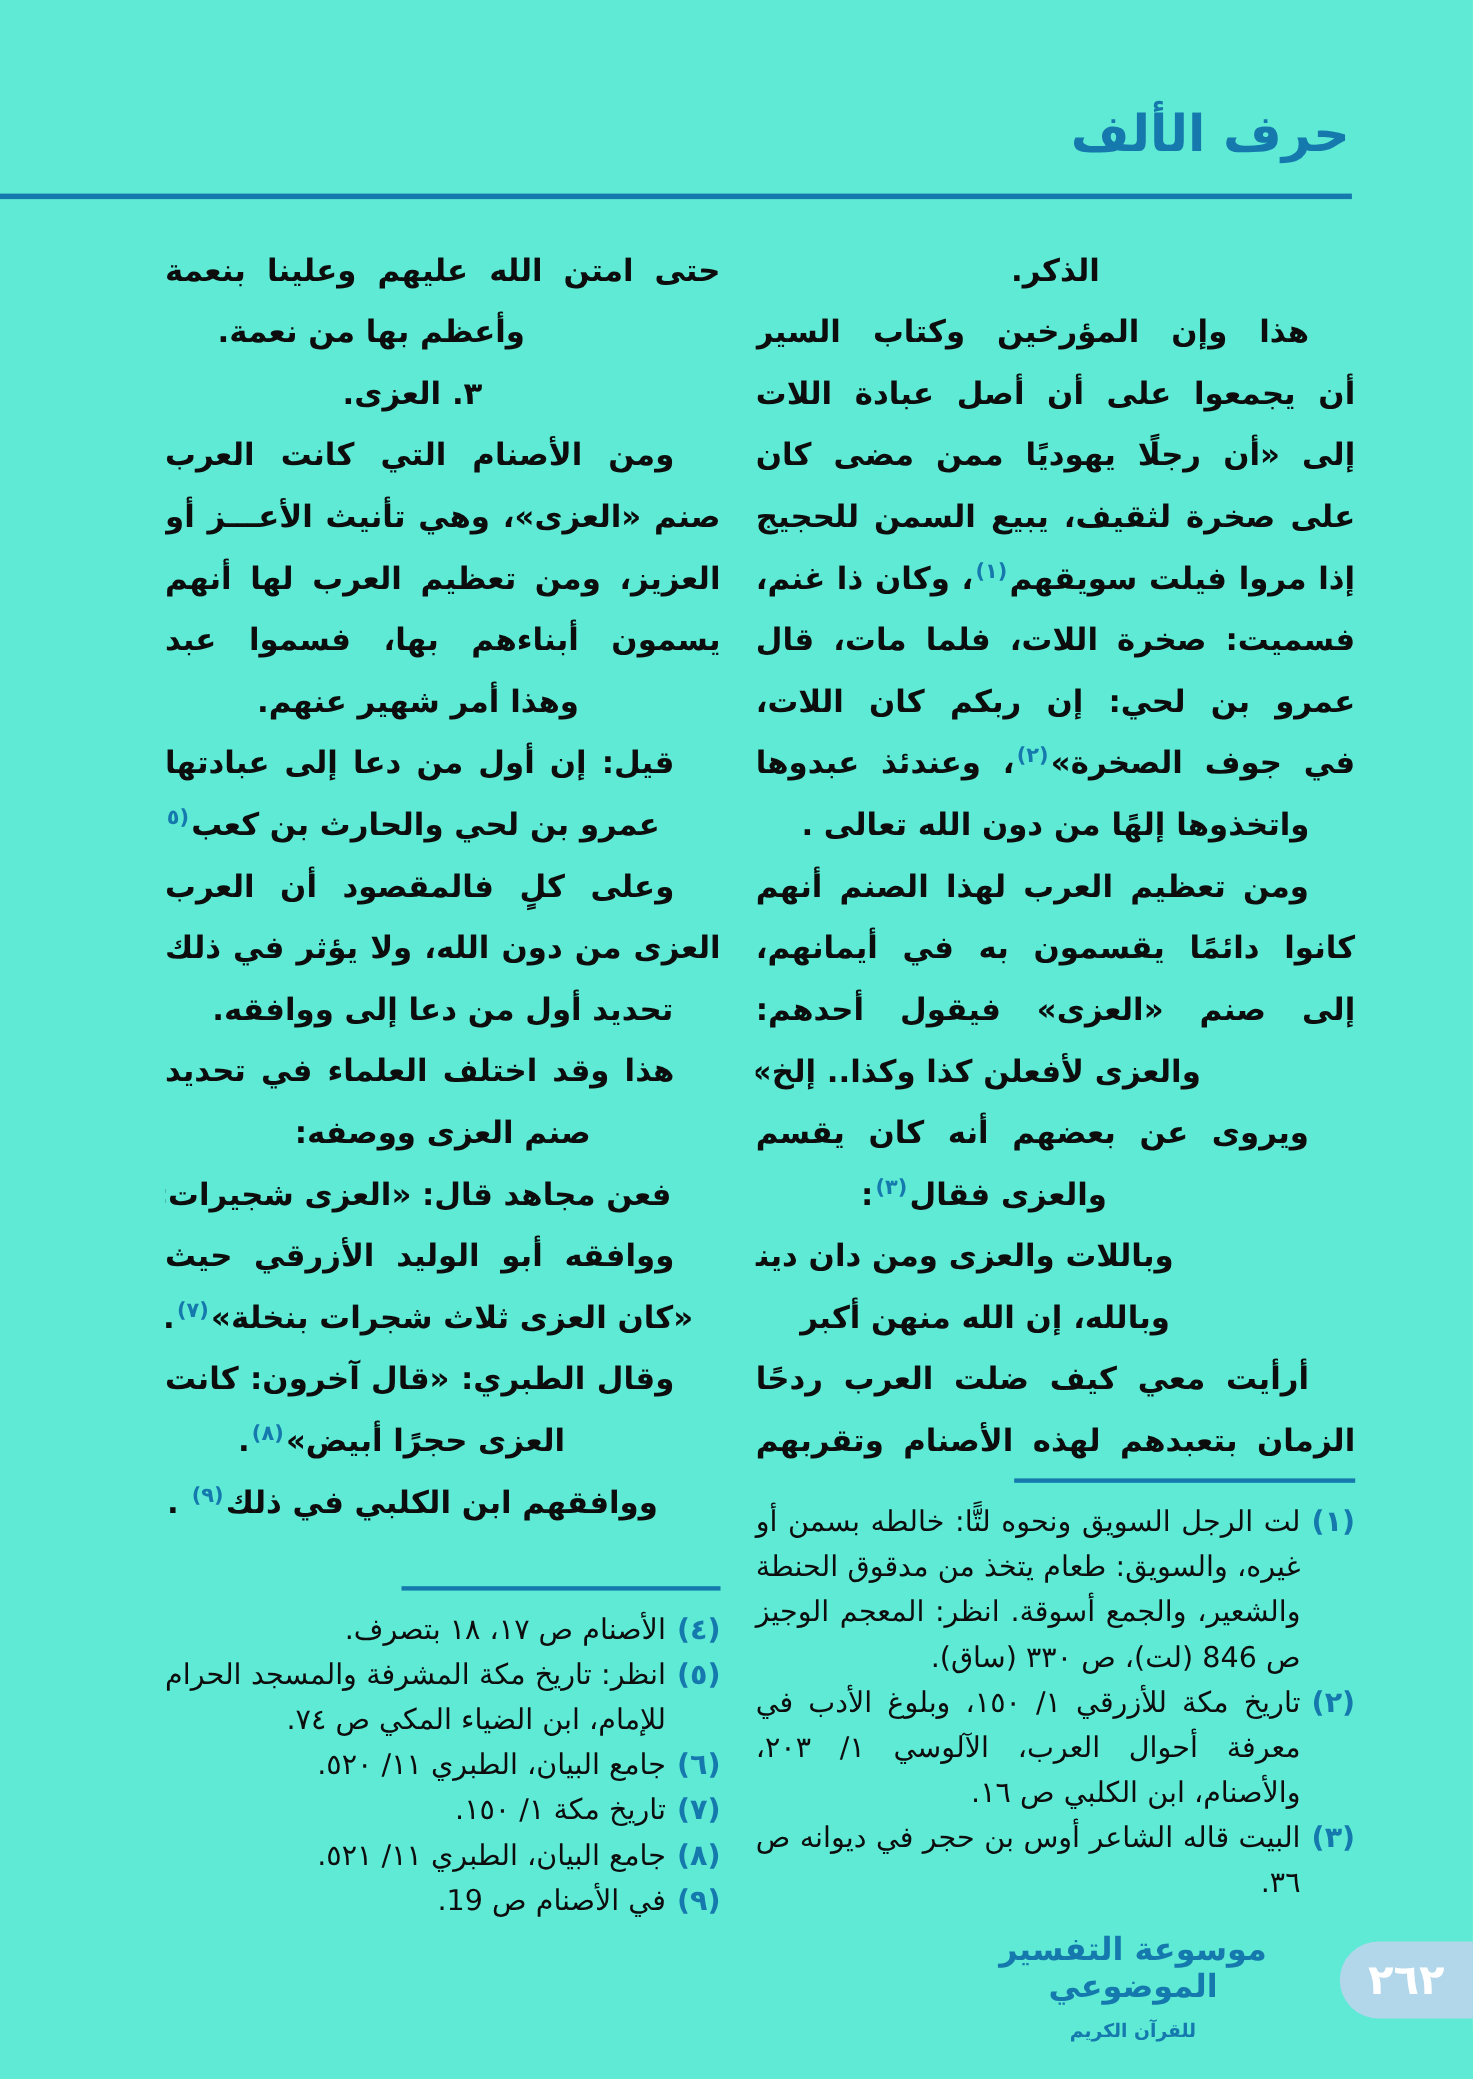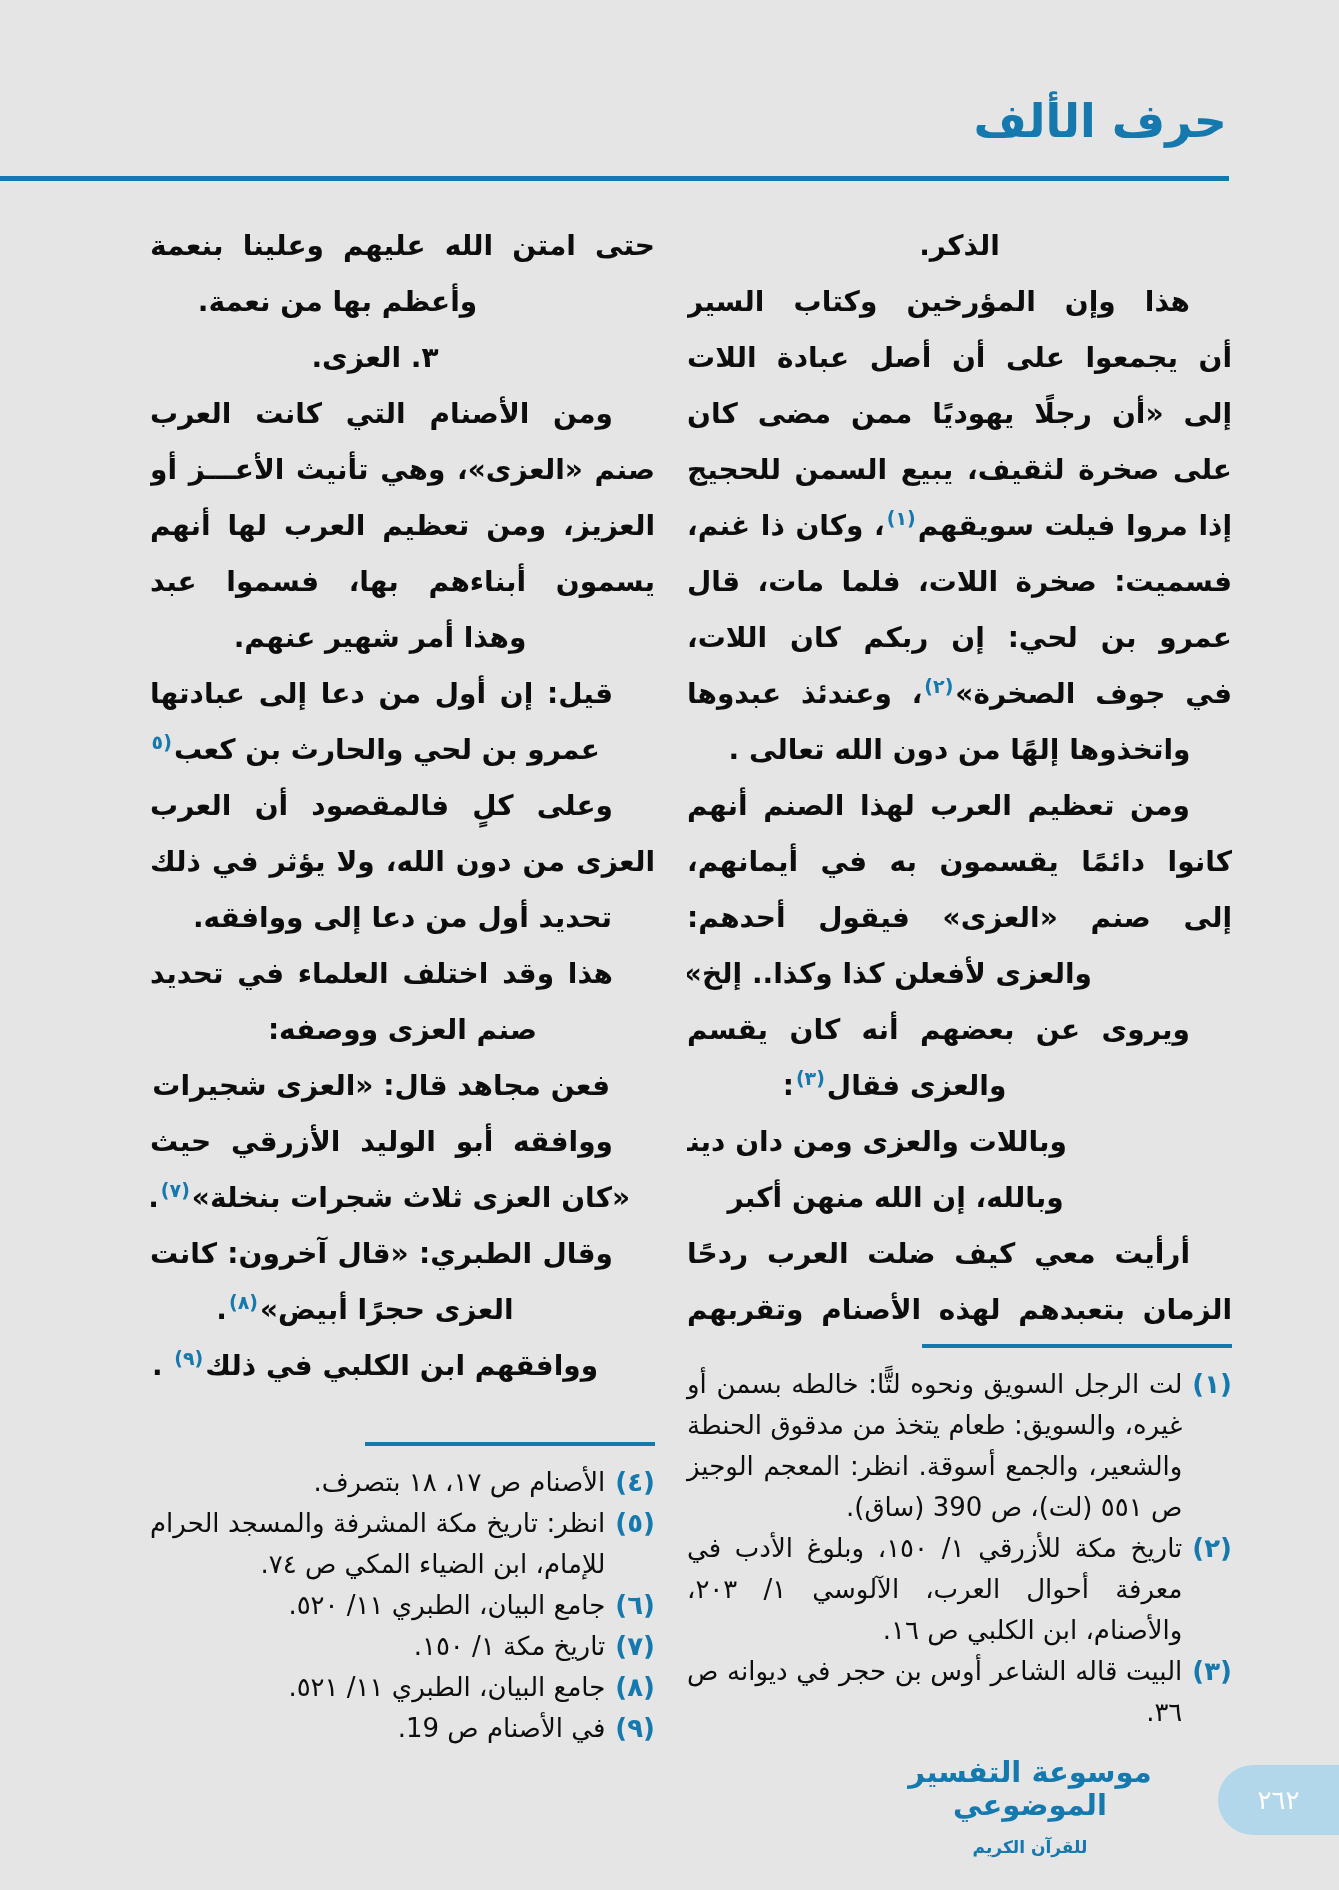--- a/index.html
+++ b/index.html
@@ -9,21 +9,21 @@
   }
   * { box-sizing: border-box; }
   html, body { margin: 0; padding: 0; }
   body {
     width: 1339px; height: 1890px;
     background: #ffffff;
     font-family: "DejaVu Sans", sans-serif;
     color: var(--ink);
     direction: rtl;
   }
-  .page { position: relative; width: 1339px; height: 1890px; overflow: hidden; background:#e5e5e5; }
+  .page { position: relative; width: 1339px; height: 1890px; overflow: hidden; background:#5eead4; }
 
   
   .header-title {
     position: absolute; top: 94px; right: 112px;
     color: var(--accent);
     font-size: 46px; font-weight: bold;
     letter-spacing: -2px;
   }
   .header-rule {
     position: absolute; top: 176px; left: 0;
@@ -83,21 +83,21 @@
   }
   .logo-title { font-size: 29px; font-weight: bold; line-height: 1.15; letter-spacing: -1px; }
   .logo-subtitle { font-size: 17px; font-weight: bold; margin-top: 14px; }
 
   .page-badge {
     position: absolute; top: 1765px; left: 1218px;
     width: 121px; height: 70px;
     background: var(--badge);
     border-radius: 35px 0 0 35px;
     display: flex; align-items: center; justify-content: center;
-    color: #ffffff; font-size: 26px; font-weight: normal;
+    color: #ffffff; font-size: 38px; font-weight: bold;
   }
 </style>
 </head>
 <body>
 
 <div class="page">
 
   <div class="header-title">حرف الألف</div>
   <div class="header-rule"></div>
 
@@ -120,21 +120,21 @@
     <div class="ln pr130"><span>والعزى فقال</span><span class="ref">(٣)</span><span>:</span></div>
     <div class="ln pr165"><span>وباللات والعزى ومن دان دينها</span></div>
     <div class="ln pr128"><span>وبالله، إن الله منهن أكبر</span></div>
     <div class="ln j ind"><span>أرأيت معي كيف ضلت العرب ردحًا من</span></div>
     <div class="ln j"><span>الزمان بتعبدهم لهذه الأصنام وتقربهم إليها،</span></div>
 
     <div class="fnsep"></div>
     <div class="fns">
       <div class="fn">
         <span class="fn-num">(١)</span>
-        <span class="fn-body">لت الرجل السويق ونحوه لتًّا: خالطه بسمن أو غيره، والسويق: طعام يتخذ من مدقوق الحنطة والشعير، والجمع أسوقة. انظر: المعجم الوجيز ص ٥٥١ (لت)، ص 390 (ساق).</span>
+        <span class="fn-body">لت الرجل السويق ونحوه لتًّا: خالطه بسمن أو غيره، والسويق: طعام يتخذ من مدقوق الحنطة والشعير، والجمع أسوقة. انظر: المعجم الوجيز ص 846 (لت)، ص ٣٣٠ (ساق).</span>
       </div>
       <div class="fn">
         <span class="fn-num">(٢)</span>
         <span class="fn-body">تاريخ مكة للأزرقي ١/ ١٥٠، وبلوغ الأدب في معرفة أحوال العرب، الآلوسي ١/ ٢٠٣، والأصنام، ابن الكلبي ص ١٦.</span>
       </div>
       <div class="fn">
         <span class="fn-num">(٣)</span>
         <span class="fn-body">البيت قاله الشاعر أوس بن حجر في ديوانه ص ٣٦.</span>
       </div>
     </div>

